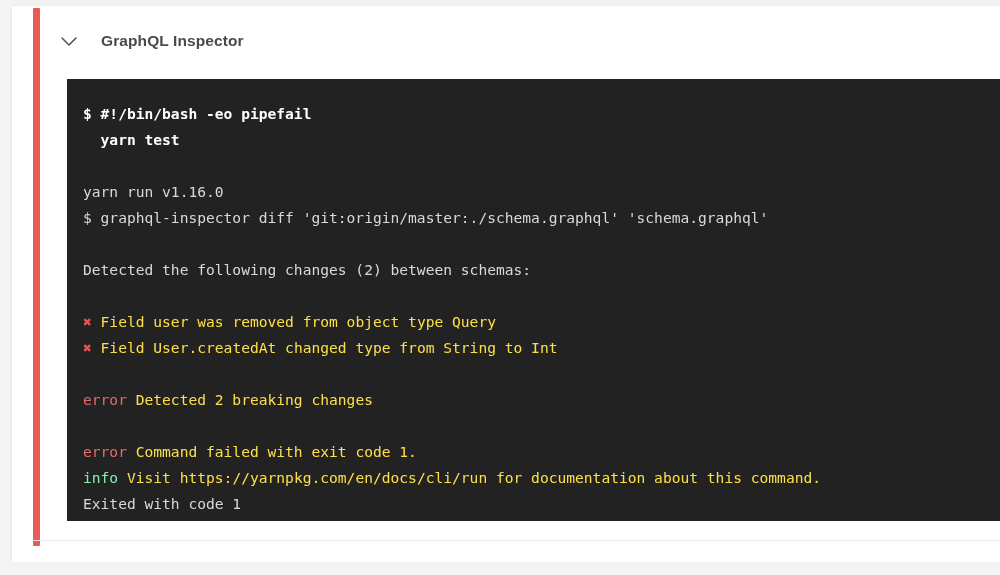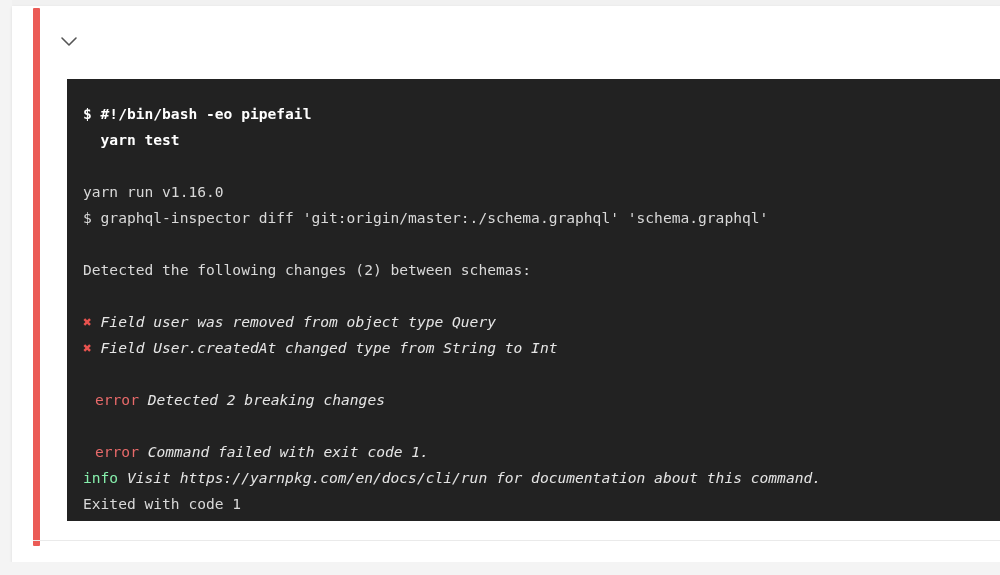--- a/index.html
+++ b/index.html
@@ -96,24 +96,24 @@
     font-size: 14.6px;
     line-height: 26px;
     color: #d9d9d9;
     white-space: pre;
   }
 
   .line { height: 26px; white-space: pre; }
   .line.blank { height: 26px; }
   .line.cmd { font-weight: bold; color: #ffffff; }
 
-  .tok-error  { color: #e86a6a; margin-left: 12px; }
+  .tok-error  { color: #e86a6a; }
   .tok-info   { color: #86efac; }
   .tok-cross  { color: #e8534f; font-weight: bold; }
-  .tok-plain  { color: #e5e5e5; font-style: italic; }
+  .tok-plain  { color: #fde047; }
 
   
   .card-divider {
     position: absolute;
     left: 21px;
     top: 534px;
     width: 979px;
     height: 1px;
     background: #eaeaea;
   }
@@ -143,20 +143,21 @@
   <div class="card">
 
     <div class="status-bar"></div>
 
     <div class="panel-header">
       <span class="chevron">
         <svg width="24" height="24" viewBox="0 0 24 24" fill="none" stroke="#555555" stroke-width="1.6" stroke-linecap="round" stroke-linejoin="round">
           <polyline points="5,9 12,16 19,9"></polyline>
         </svg>
       </span>
+      <span class="panel-title">GraphQL Inspector</span>
     </div>
 
     <div class="terminal">
       <div class="terminal-inner" id="terminal-lines"><div class="line cmd">$ #!/bin/bash -eo pipefail</div><div class="line cmd">  yarn test</div><div class="line blank">&nbsp;</div><div class="line">yarn run v1.16.0</div><div class="line">$ graphql-inspector diff 'git:origin/master:./schema.graphql' 'schema.graphql'</div><div class="line blank">&nbsp;</div><div class="line">Detected the following changes (2) between schemas:</div><div class="line blank">&nbsp;</div><div class="line"><span class="tok-cross">✖</span><span class="tok-plain"> Field user was removed from object type Query</span></div><div class="line"><span class="tok-cross">✖</span><span class="tok-plain"> Field User.createdAt changed type from String to Int</span></div><div class="line blank">&nbsp;</div><div class="line"><span class="tok-error">error</span><span class="tok-plain"> Detected 2 breaking changes</span></div><div class="line blank">&nbsp;</div><div class="line"><span class="tok-error">error</span><span class="tok-plain"> Command failed with exit code 1.</span></div><div class="line"><span class="tok-info">info</span><span class="tok-plain"> Visit https://yarnpkg.com/en/docs/cli/run for documentation about this command.</span></div><div class="line">Exited with code 1</div></div>
     </div>
 
     <div class="card-divider"></div>
   </div>
 
   <div class="bottom-gutter"></div>

